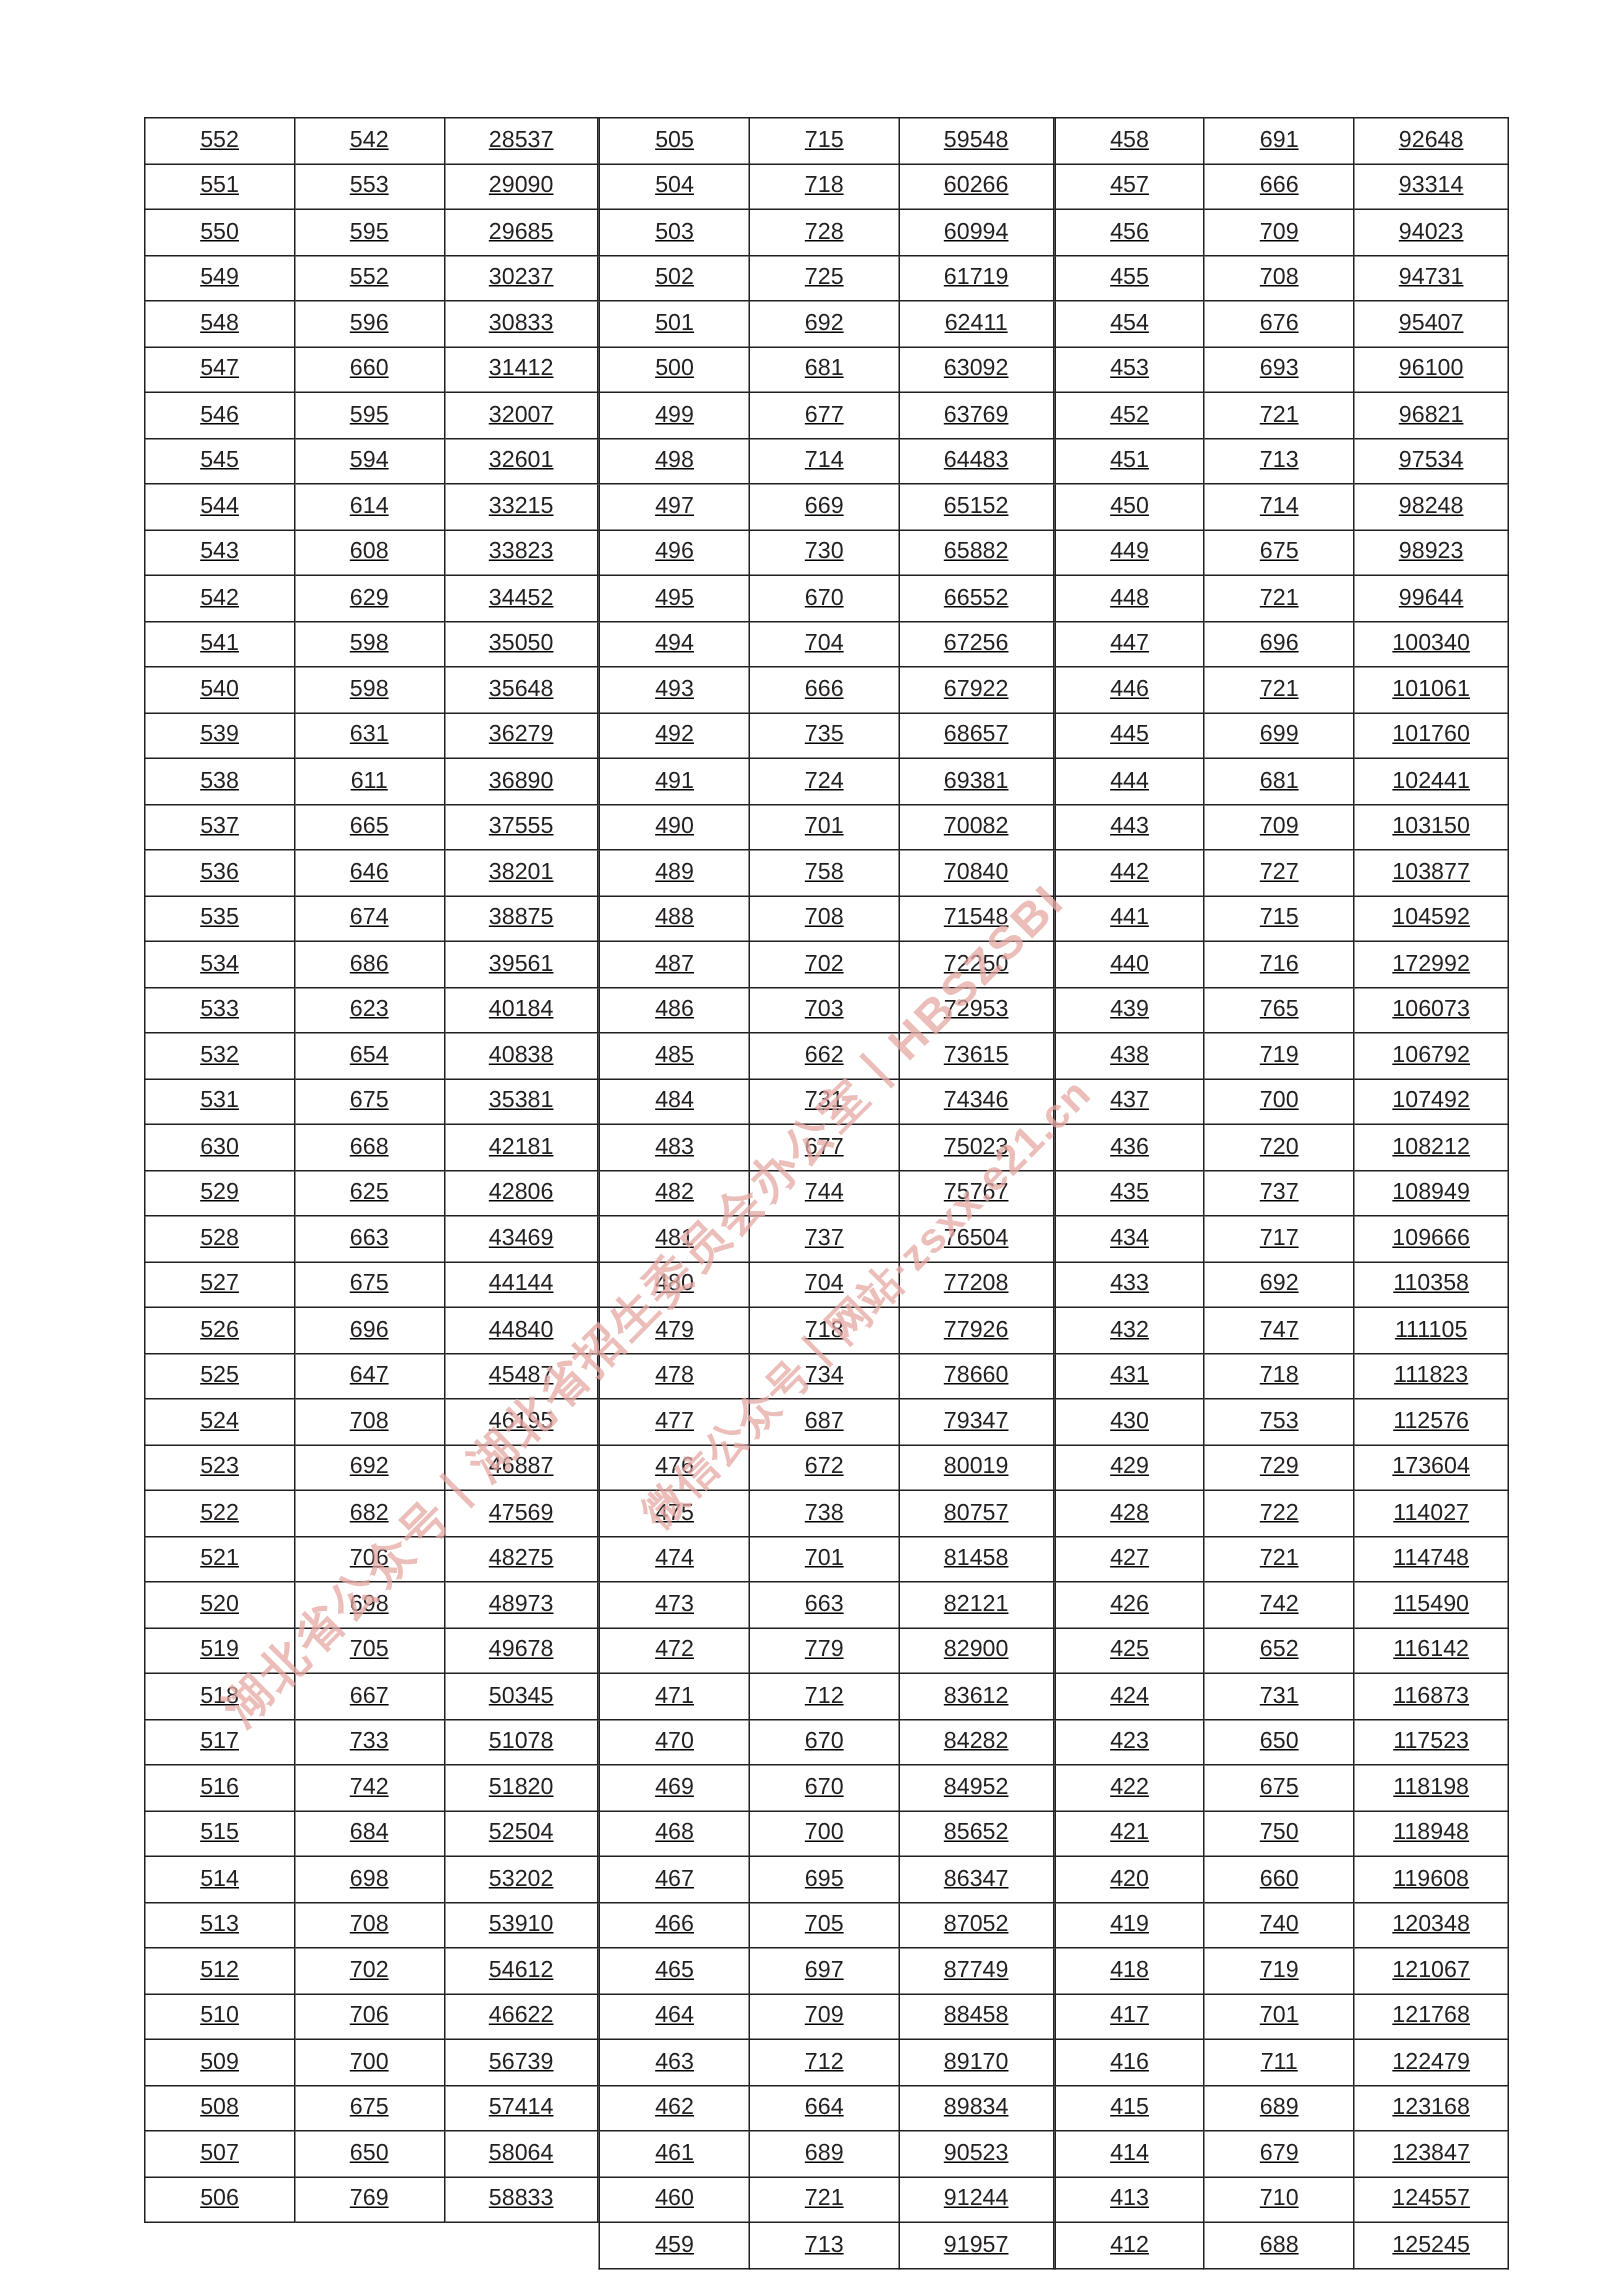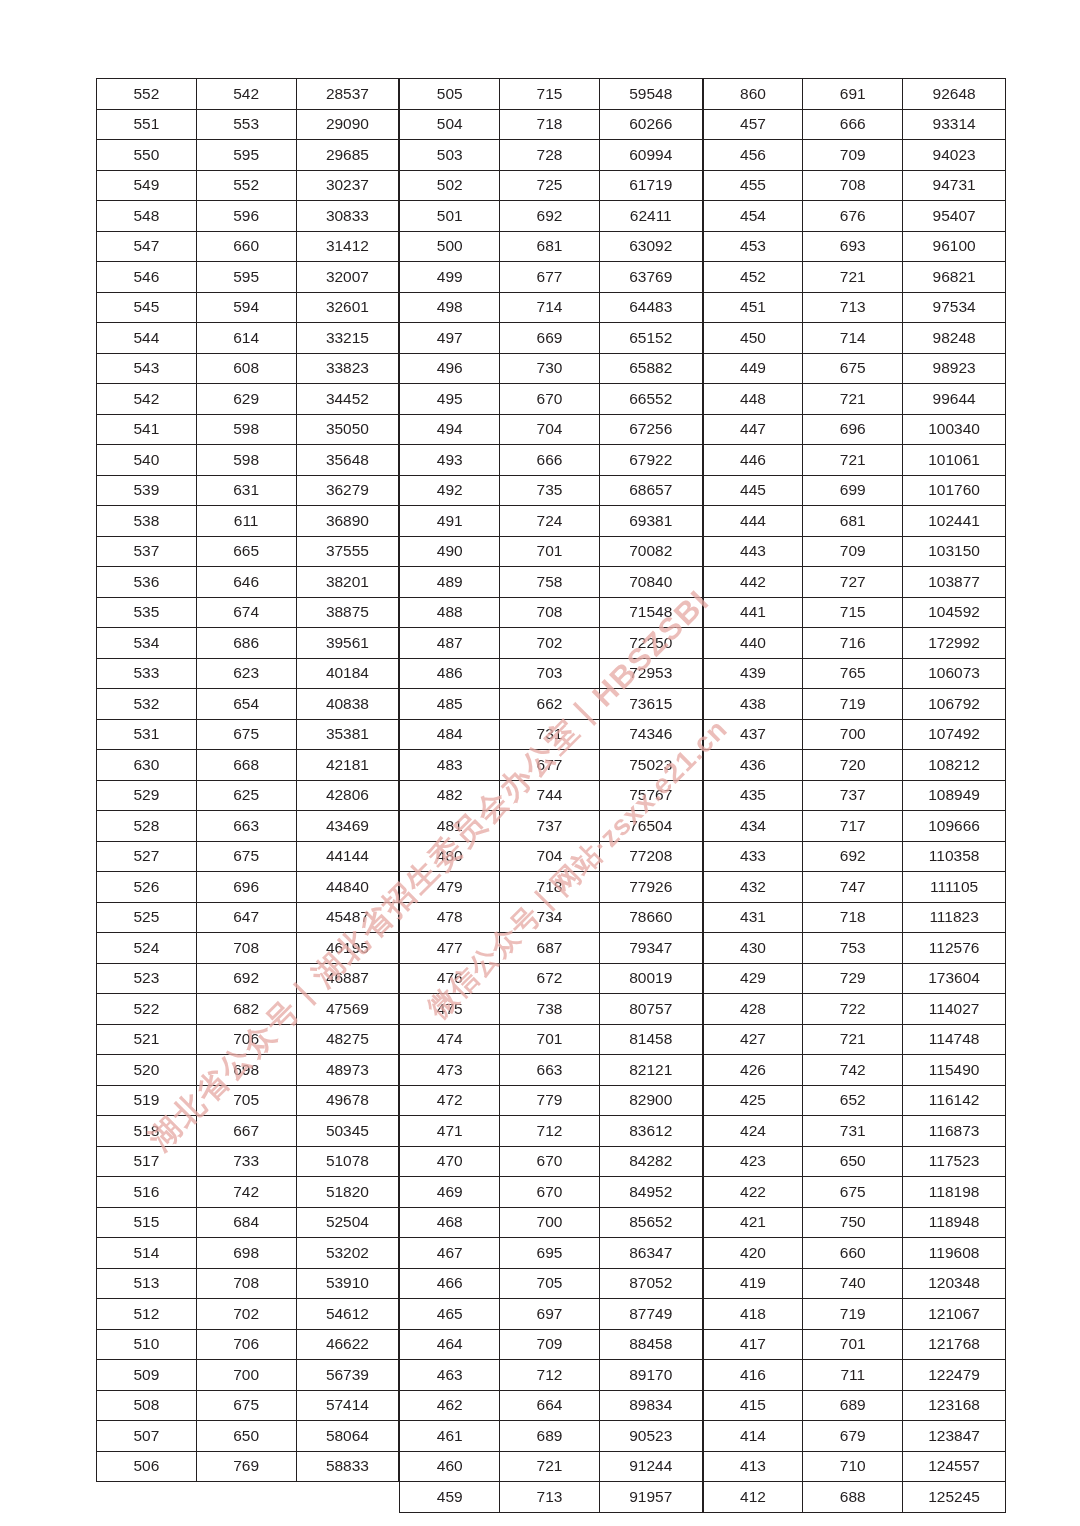--- a/index.html
+++ b/index.html
@@ -27,20 +27,21 @@
     width: 910px;
     display: flex;
     flex-direction: row;
     justify-content: space-between;
     align-items: flex-start;
   }
   table.score-table {
     border-collapse: collapse;
     table-layout: fixed;
     width: 326px;
+    text-decoration: underline;
   }
   table.score-table td {
     border: 1px solid #231f20;
     height: 29.5px;
     text-align: center;
     vertical-align: middle;
     font-size: 15.5px;
     color: #231f20;
     padding: 0;
     font-family: "Liberation Sans", sans-serif;
@@ -558,21 +559,21 @@
           <tr>
             <td class="c0">459</td>
             <td class="c1">713</td>
             <td class="c2">91957</td>
           </tr>
         </tbody>
     </table>
     <table class="score-table">
       <tbody>
           <tr>
-            <td class="c0">860</td>
+            <td class="c0">458</td>
             <td class="c1">691</td>
             <td class="c2">92648</td>
           </tr>
           <tr>
             <td class="c0">457</td>
             <td class="c1">666</td>
             <td class="c2">93314</td>
           </tr>
           <tr>
             <td class="c0">456</td>

